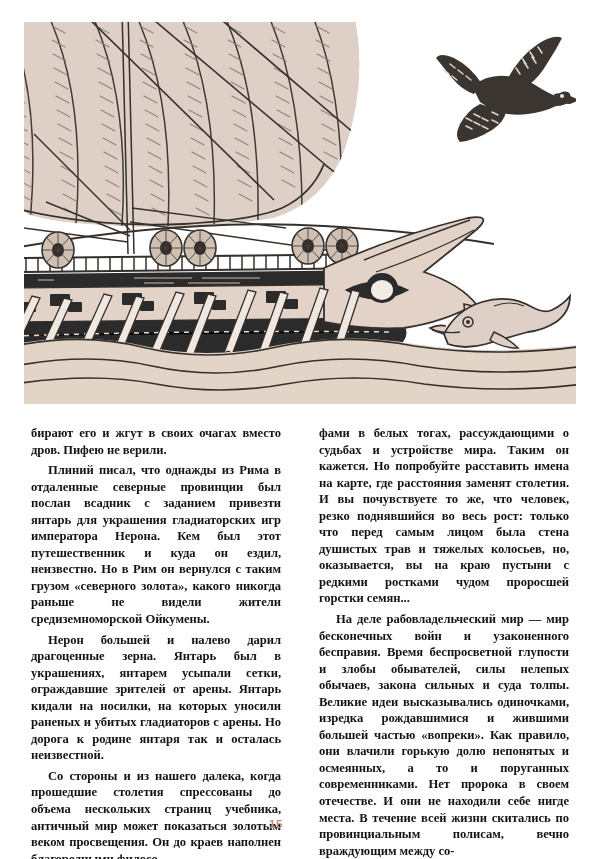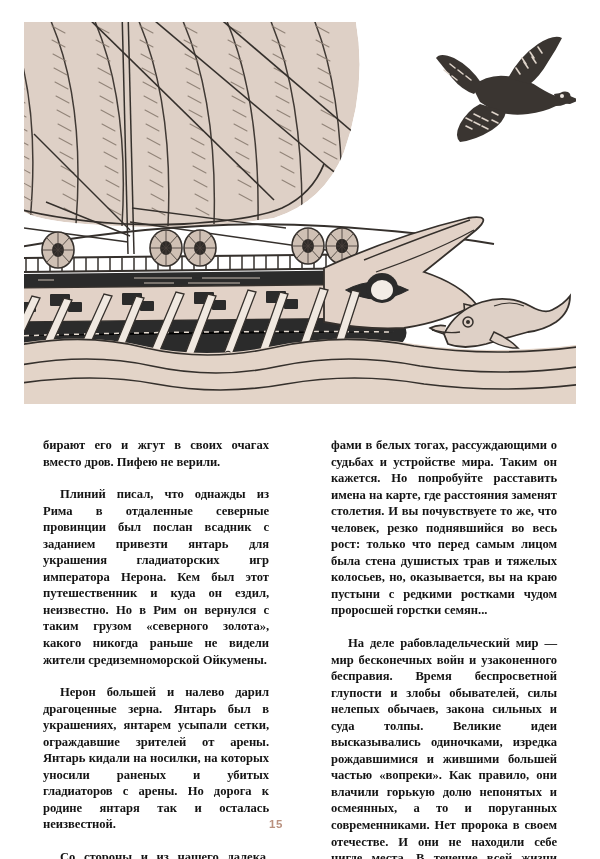--- a/index.html
+++ b/index.html
@@ -54,21 +54,21 @@
     font-size: 12.6px;
     line-height: 16.55px;
     color: #141414;
     text-align: justify;
     text-justify: inter-word;
     font-weight: 700;
     letter-spacing: -0.05px;
     -webkit-font-smoothing: none;
   }
   .column p {
-    margin: 16px;
+    margin: 4px;
     text-indent: 17px;
   }
   .column p.noindent {
     text-indent: 0;
   }
 
   
   #folio {
     position: absolute;
     left: 0;

